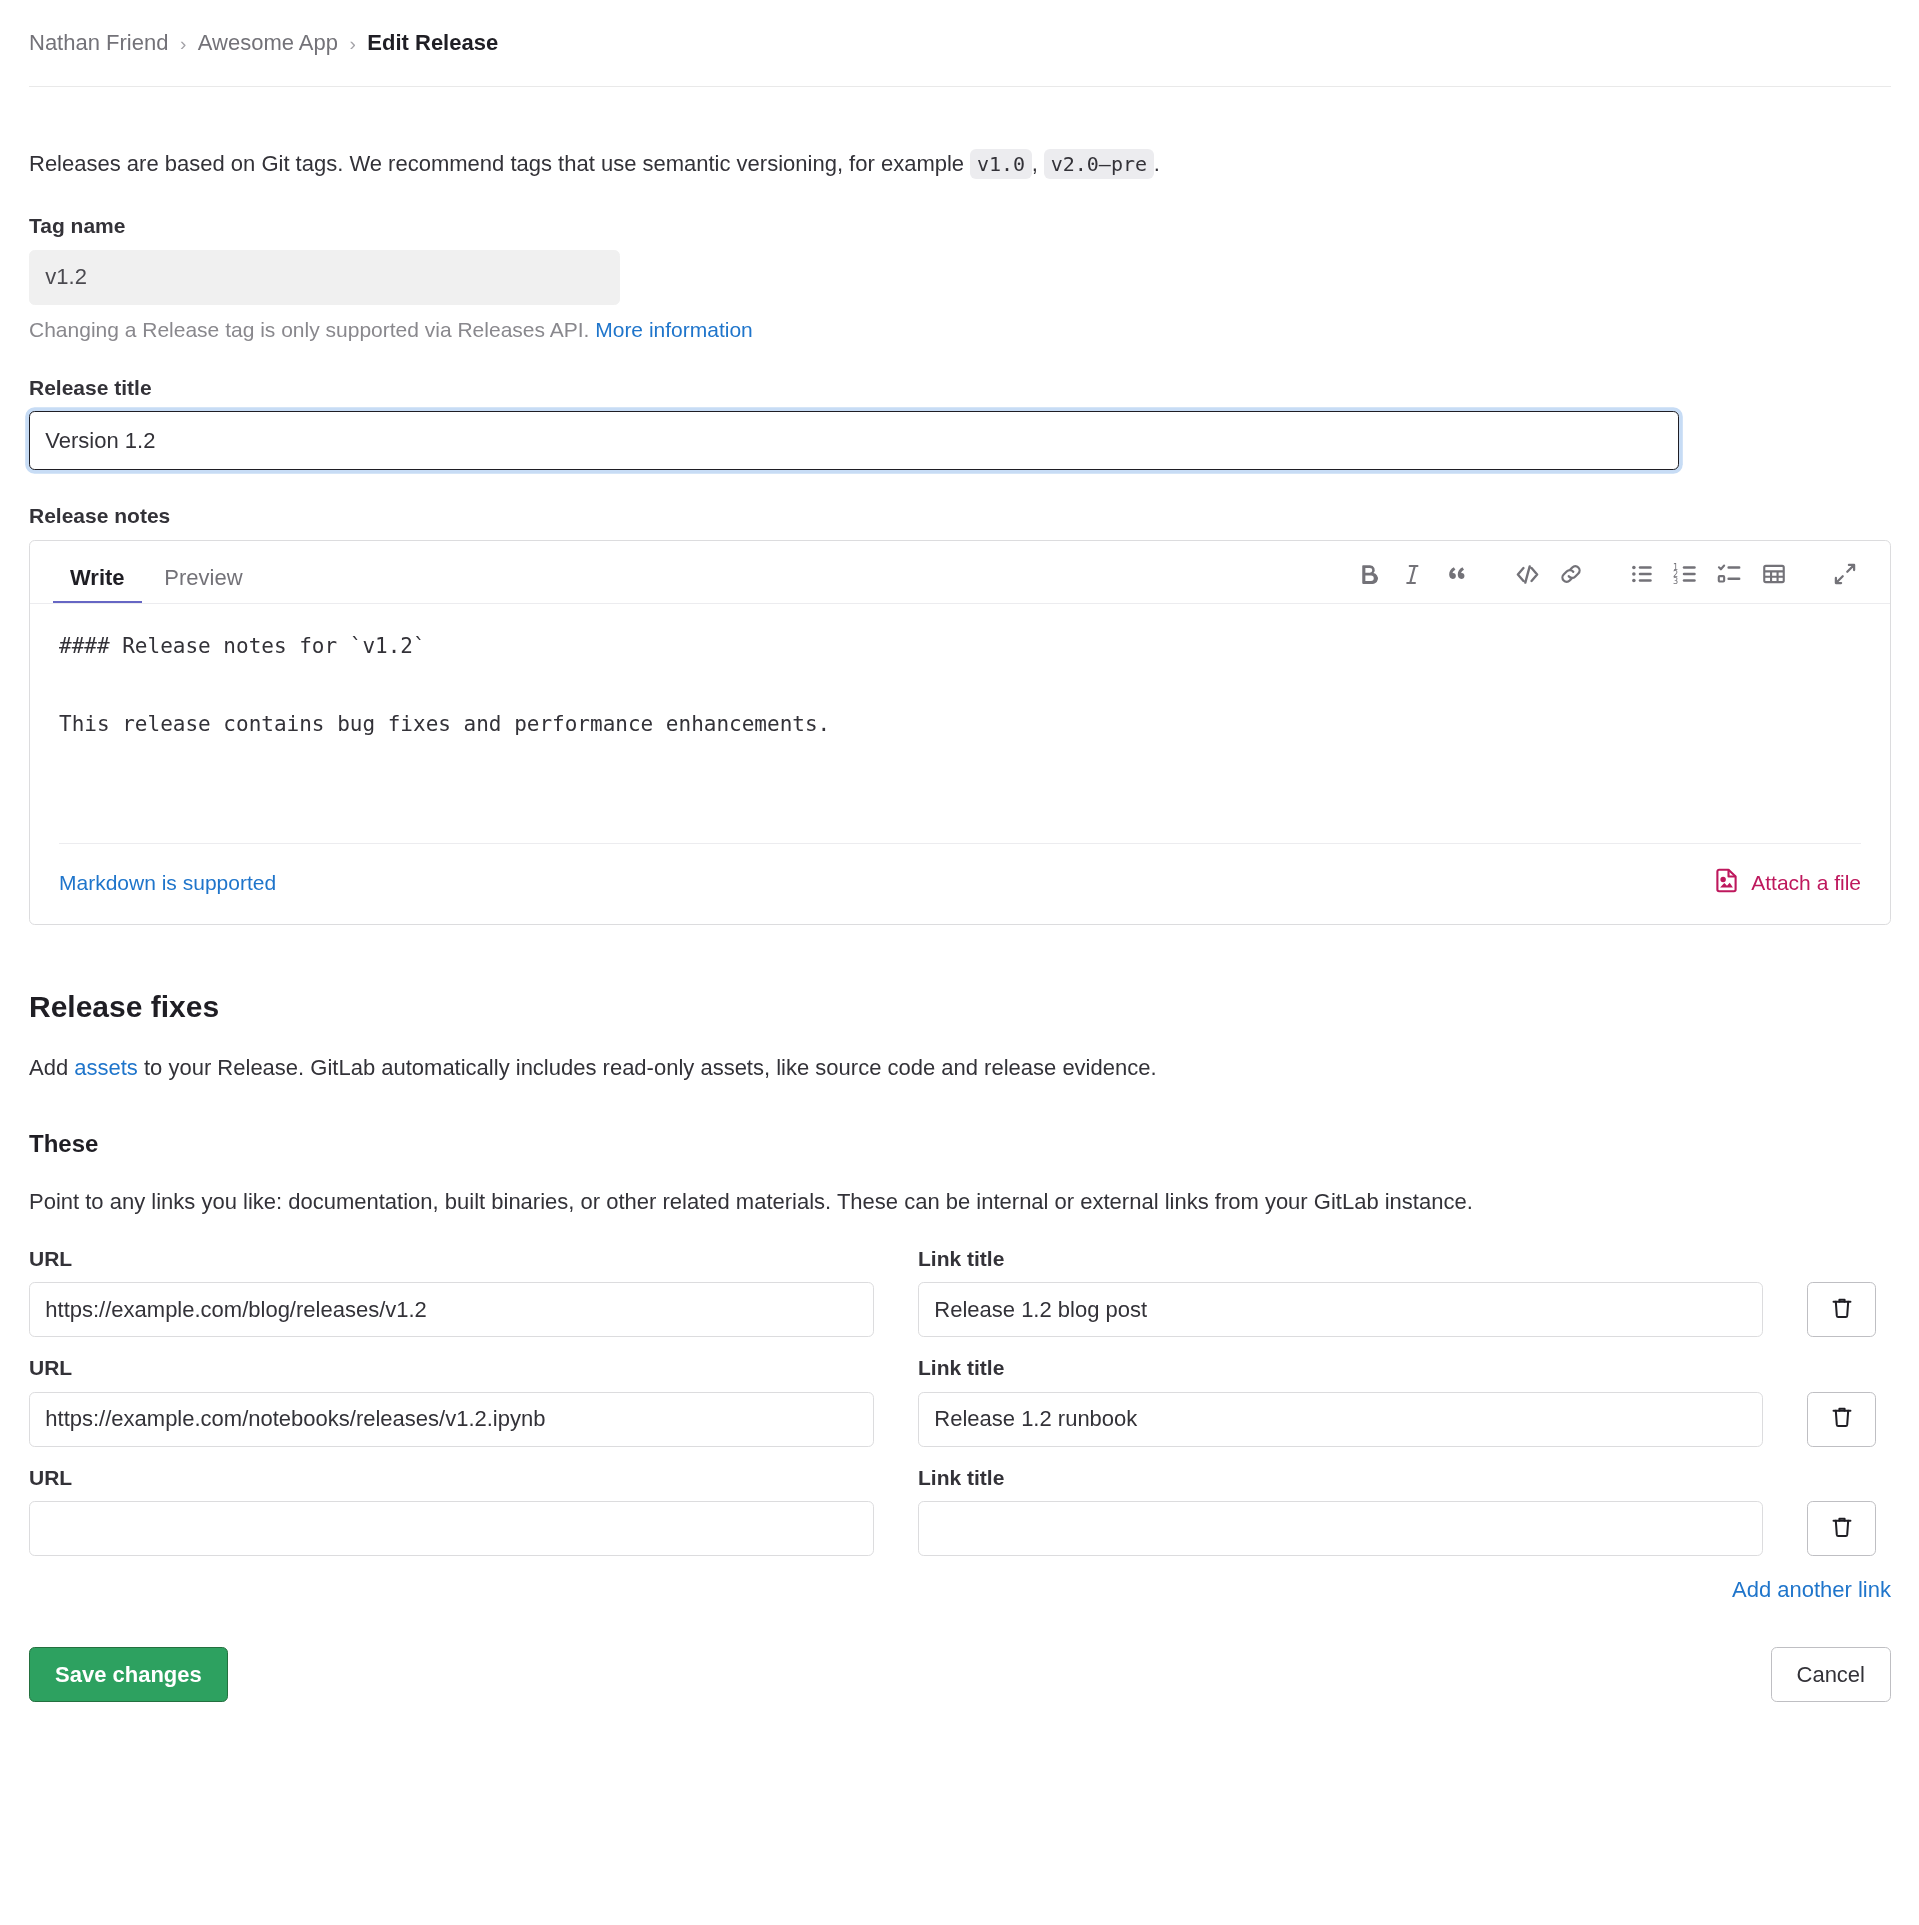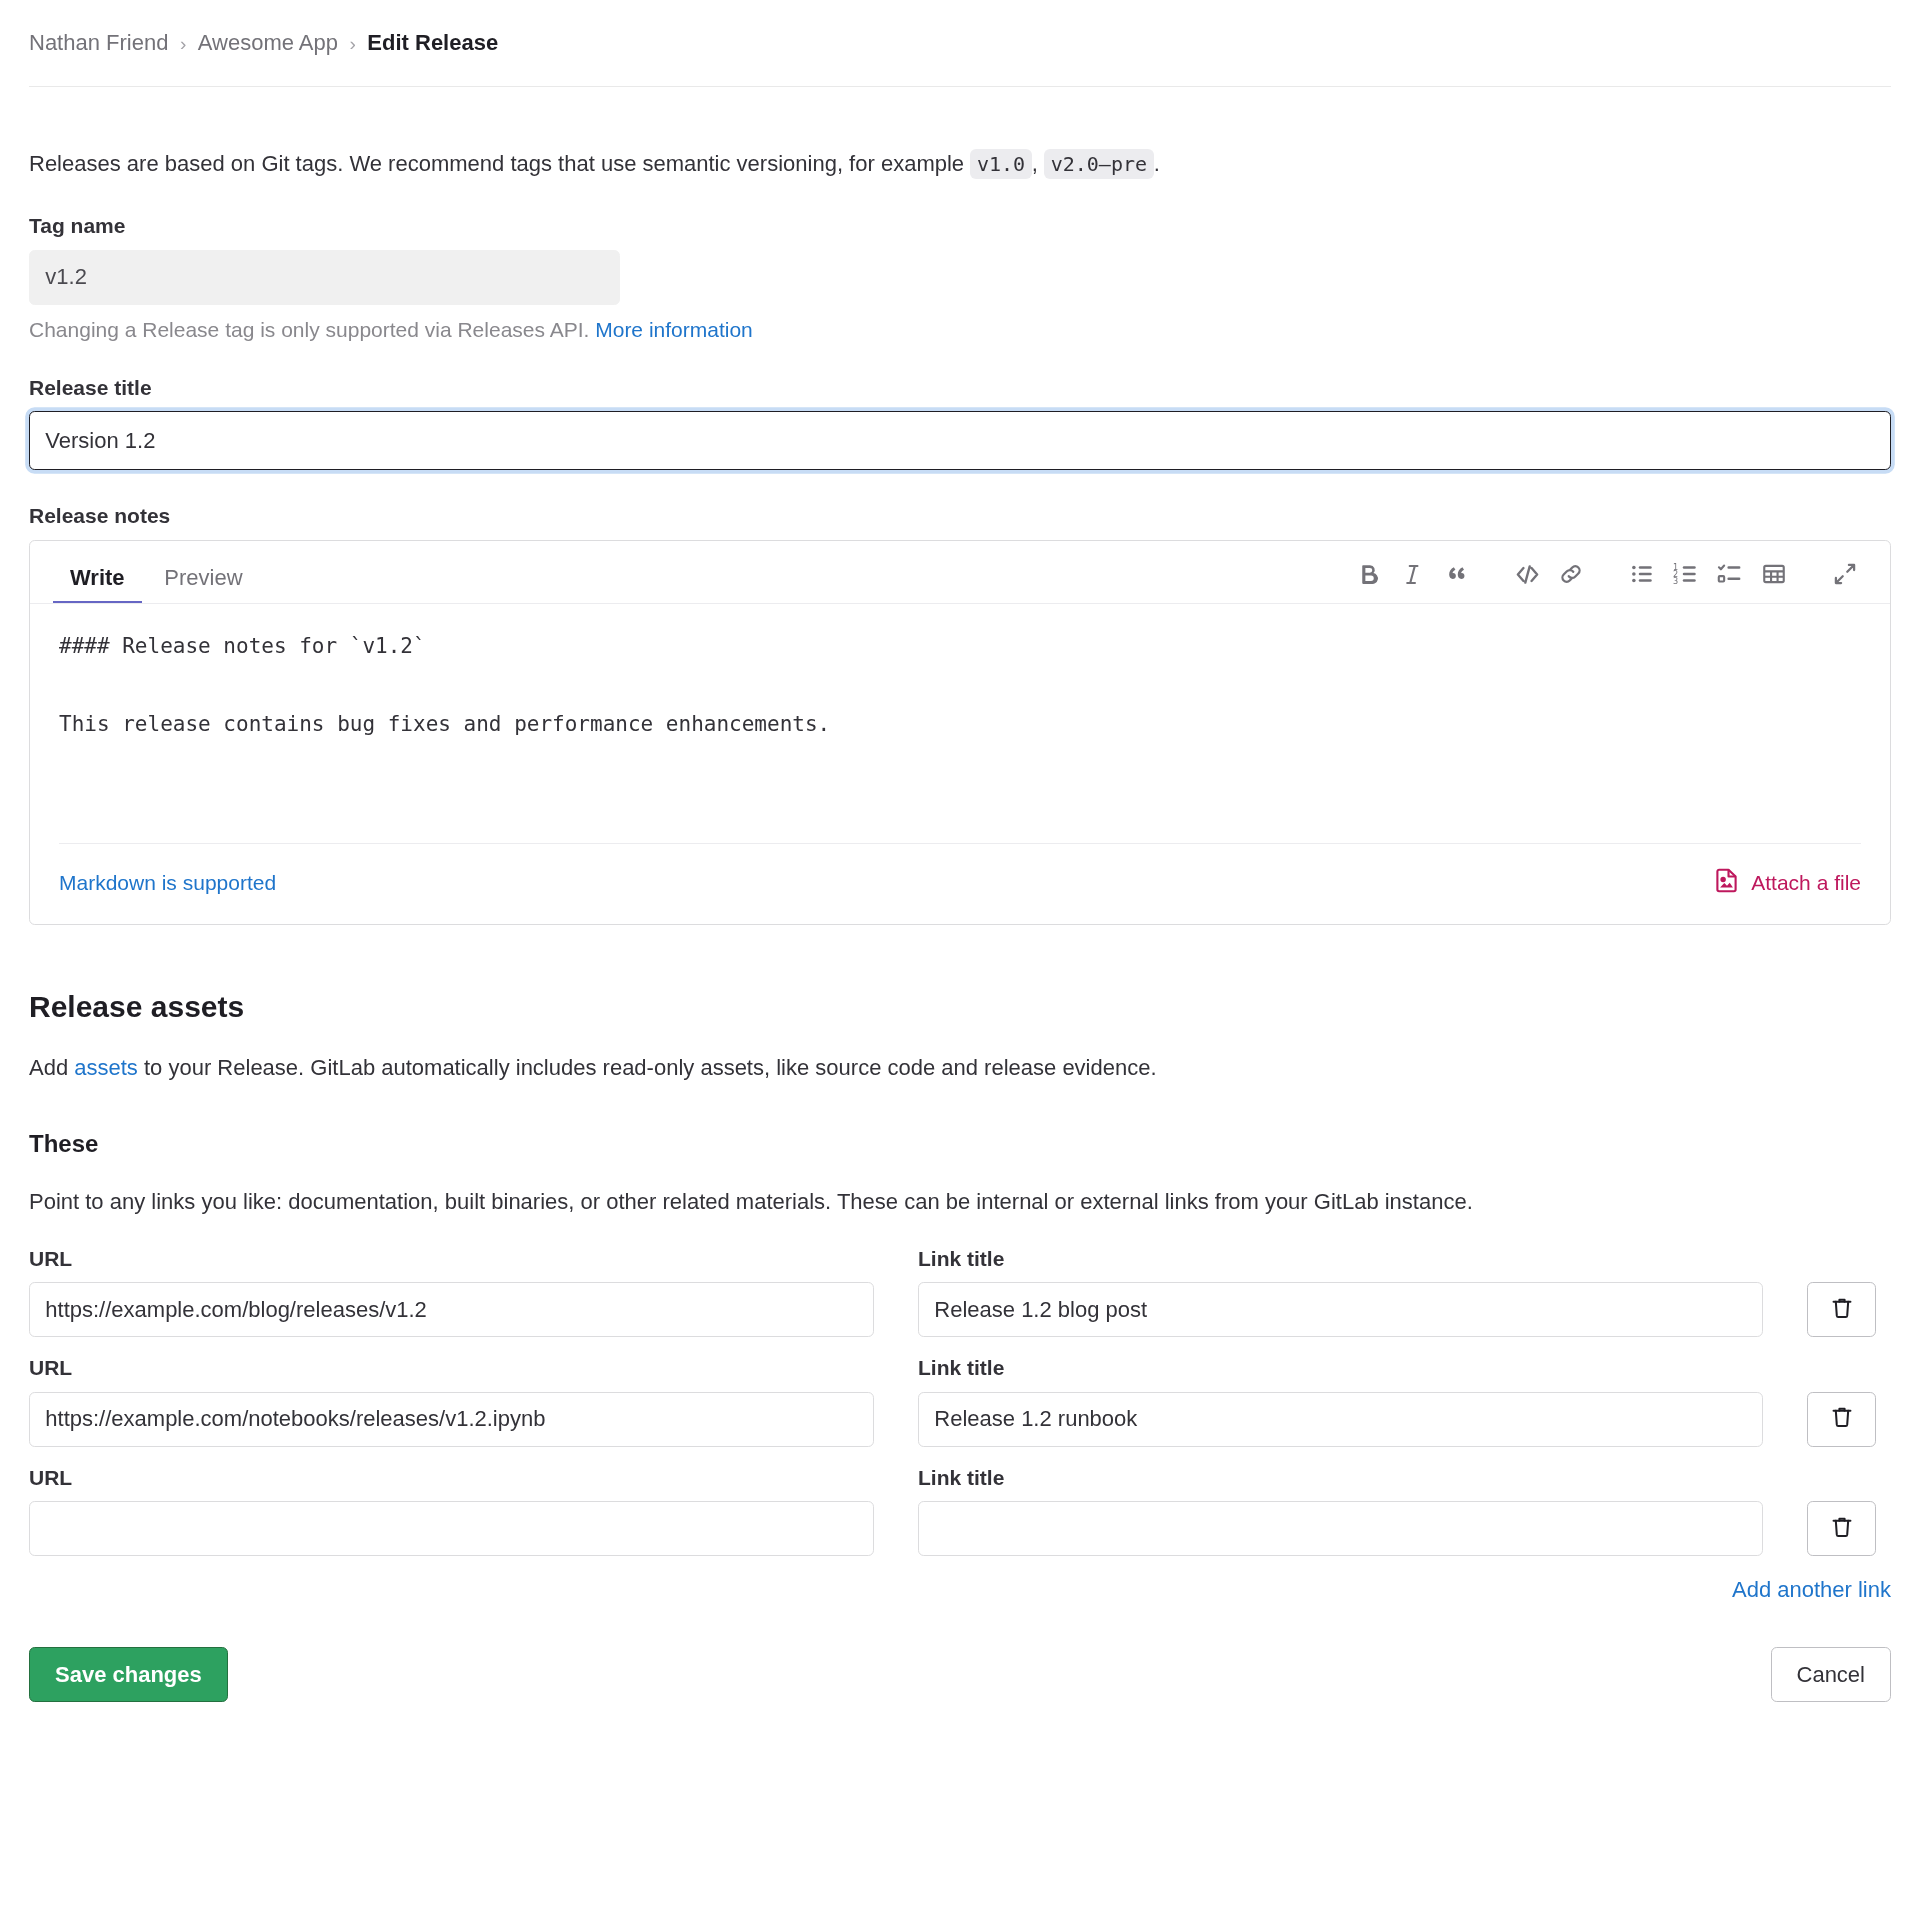--- a/index.html
+++ b/index.html
@@ -103,21 +103,21 @@
     background: #f0f0f0;
     border-color: #f0f0f0;
     color: #4b4a50;
     width: 591px;
   }
   .input.focused {
     border: 1.9px solid #1f1e24;
     box-shadow: 0 0 0 3.8px #c7dcf5;
     height: 59px;
   }
-  .input-title-wrap { width: 1862px; }
+  .input-title-wrap { width: 1650px; }
 
   
   .md-editor {
     width: 1862px;
     border: 1px solid #dcdcde;
     border-radius: 5.7px;
     background: #ffffff;
     margin-top: 11.5px;
   }
   .md-header {
@@ -406,21 +406,21 @@
               <path d="M9.2 1.6v4h4.2"></path>
               <circle cx="6" cy="7.4" r="1" fill="currentColor"></circle>
               <path d="M4.2 12.2l2.5-2.7 1.6 1.6 1.6-1.8 1.9 2.9H4.2Z" fill="currentColor" stroke="none"></path>
             </svg>
         </span>
         <span>Attach a file</span>
       </div>
     </div>
   </div>
 
-  <h2 class="section-title">Release assets</h2>
+  <h2 class="section-title">Release fixes</h2>
   <p class="section-sub">
     <span>Add</span>
     <a href="#" class="inline-link underlined">assets</a>
     <span>to your Release. GitLab automatically includes read-only assets, like source code and release evidence.</span>
   </p>
 
   <h3 class="sub-title">These</h3>
   <p class="section-sub">Point to any links you like: documentation, built binaries, or other related materials. These can be internal or external links from your GitLab instance.</p>
 
   <div class="links-wrap">

